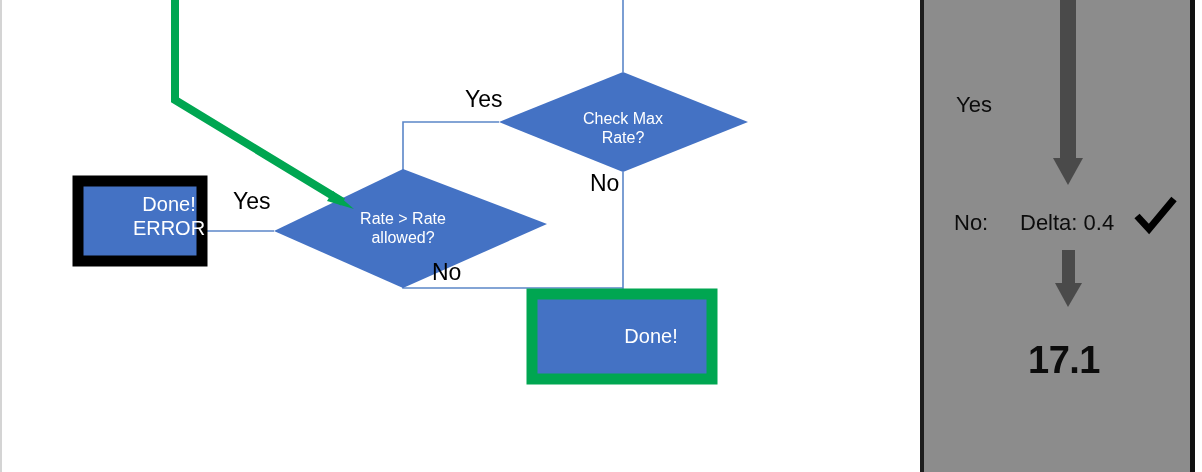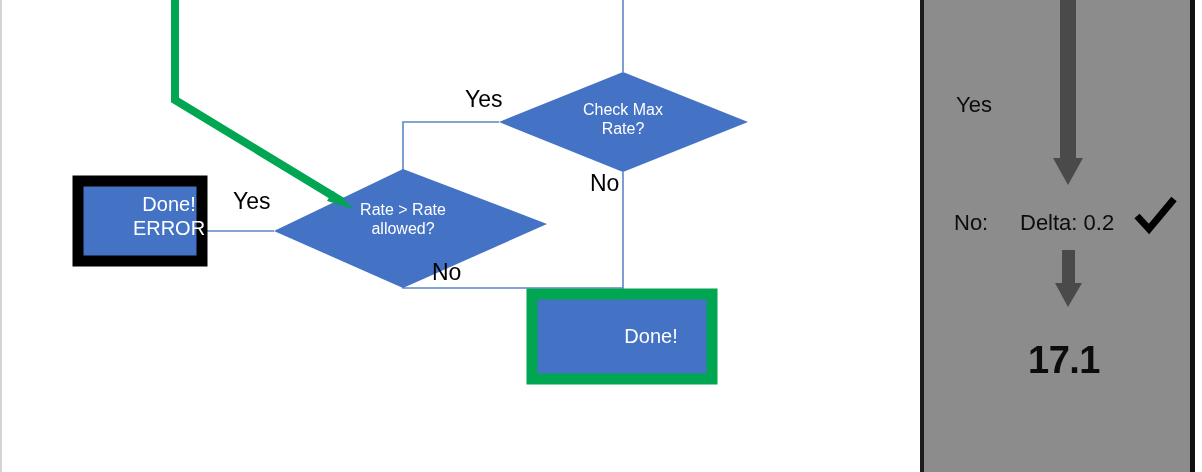--- a/index.html
+++ b/index.html
@@ -44,21 +44,21 @@
     line-height: 1.18;
     white-space: pre-line;
     font-family: "Liberation Sans", sans-serif;
     pointer-events: none;
   }
 
   
   .edge-lbl { font-size: 23px; }
 
   
-  .diamond-text { font-size: 16px; }
+  .diamond-text { font-size: 16px; margin-top: 9px; }
 
   
   .box-text { font-size: 20px; margin-left: 29px; }
 
   
   #panel {
     position: absolute;
     left: 918px;
     top: 0;
     width: 275px;
@@ -155,18 +155,18 @@
 
       <g>
         <polyline points="213,216 225,229 250,199" fill="none" stroke="#000000" stroke-width="7" stroke-linecap="butt" stroke-linejoin="miter"></polyline>
       </g>
     </svg>
 
     <div class="p-lbl p-yes">Yes</div>
 
     <div class="p-lbl p-no">No:</div>
 
-    <div class="p-lbl p-delta">Delta: 0.2</div>
+    <div class="p-lbl p-delta">Delta: 0.4</div>
 
     <div class="p-lbl p-result">17.1</div>
   </div>
 
 </div>
 
 </body></html>

